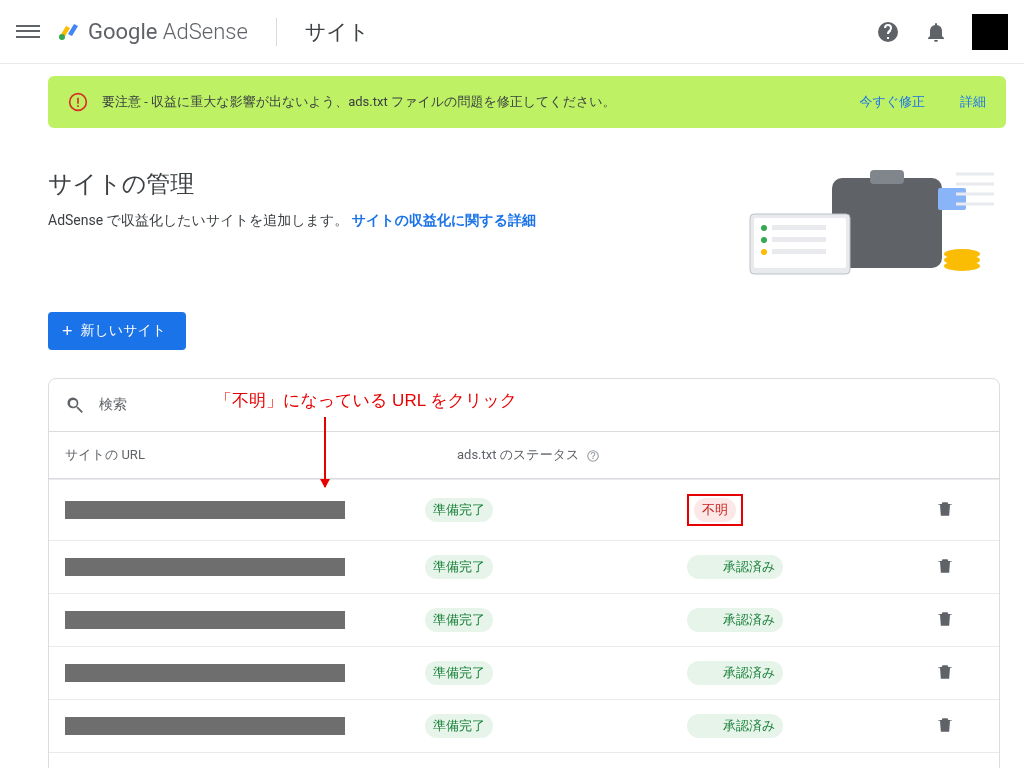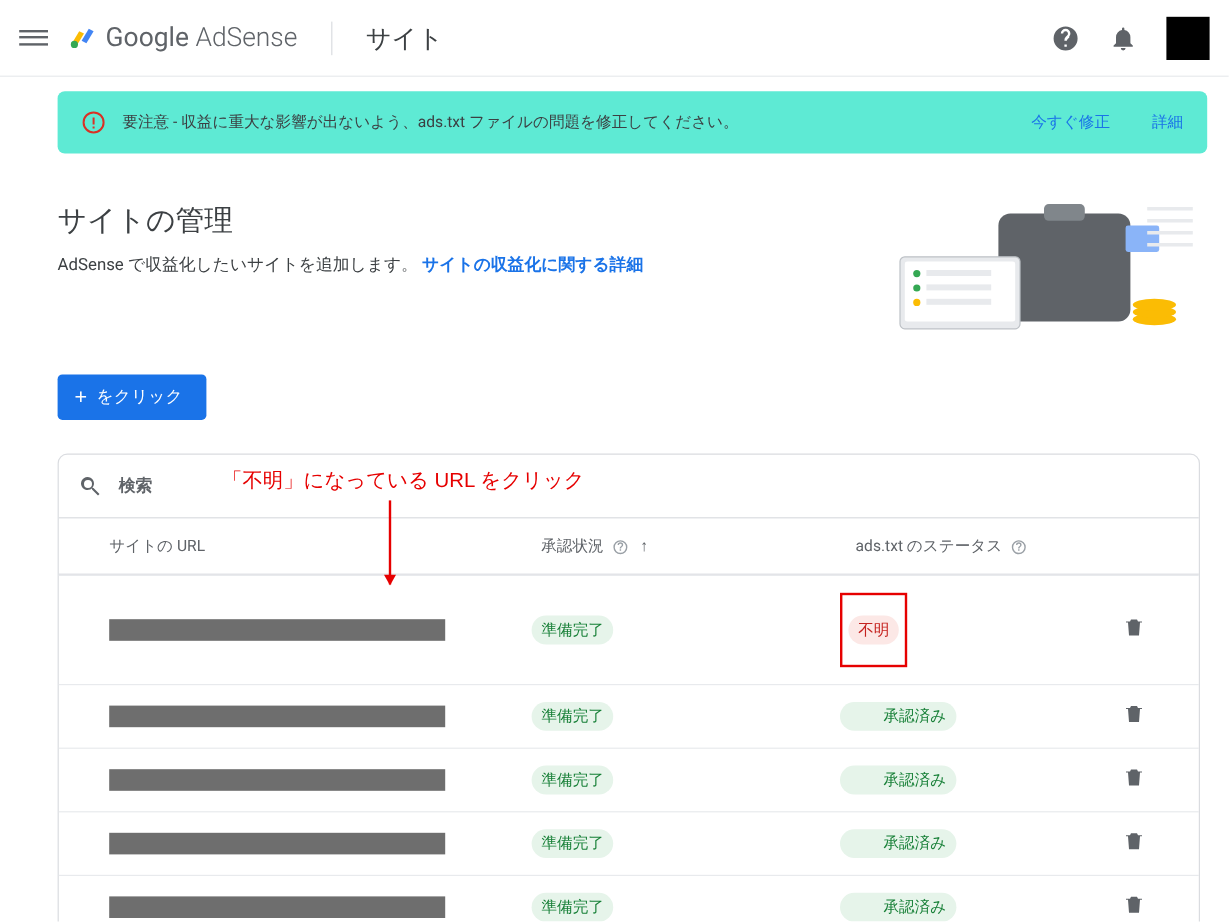--- a/index.html
+++ b/index.html
@@ -25,21 +25,21 @@
 .logo-text { font-size: 22px; color: #5f6368; font-weight: 400; }
 .logo-text .g { color: #5f6368; }
 .logo-text .prod { color: #5f6368; font-weight: 300; }
 .vbar { width: 1px; height: 28px; background: #dadce0; margin: 0 28px; }
 .page-label { font-size: 21px; color: #3c4043; }
 .topbar-spacer { flex: 1; }
 .top-icon { width: 24px; height: 24px; color: #5f6368; margin: 0 12px; cursor: pointer; display: inline-flex; align-items: center; justify-content: center; }
 .avatar { width: 36px; height: 36px; background: #000; margin-left: 12px; cursor: pointer; }
 .alert {
   margin: 12px 18px 0 48px;
-  background: #5eead4;
+  background: #bef264;
   border-radius: 6px;
   padding: 16px 20px;
   display: flex;
   align-items: center;
 }
 .alert-icon { width: 20px; height: 20px; color: #d93025; margin-right: 14px; flex: none; }
 .alert-text { flex: 1; font-size: 13px; color: #3c4043; }
 .alert-link { color: #1a73e8; font-size: 13px; margin-left: 35px; cursor: pointer; }
 .content { padding: 40px 0 0 48px; }
 .hdr-row { display: flex; align-items: flex-start; }
@@ -66,27 +66,26 @@
   margin: 28px 24px 0 0;
   border: 1px solid #dadce0;
   border-radius: 8px;
   position: relative;
 }
 .search-row {
   display: flex;
   align-items: center;
   padding: 16px 16px;
   border-bottom: 1px solid #dadce0;
-  font-weight: bold;
 }
 .search-icon { width: 20px; height: 20px; color: #5f6368; margin-right: 14px; }
 .search-ph { color: #5f6368; font-size: 14px; }
 .annotation {
   position: absolute;
-  left: 136px;
+  left: 166px;
   top: 10px;
   color: #e60000;
   font-size: 17px;
   pointer-events: none;
   font-family: "Hiragino Kaku Gothic ProN", Meiryo, sans-serif;
 }
 .arrow {
   position: absolute;
   left: 275px;
   top: 38px;
@@ -104,40 +103,40 @@
   border-right: 5px solid transparent;
   border-top: 9px solid #e60000;
 }
 .table-head, .table-row {
   display: flex;
   align-items: center;
   padding: 14px 16px;
 }
 .table-head { border-bottom: 1px solid #dadce0; color: #5f6368; font-size: 13px; }
 .table-row { border-top: 1px solid #e8eaed; }
-.col-url { width: 360px; margin-left: 26px; }
+.col-url { width: 360px; }
 .col-status { width: 230px; }
 .col-ads { width: 240px; margin-left: 32px; }
 .col-del { flex: 1; text-align: right; padding-right: 28px; }
 .help-q { width: 14px; height: 14px; margin-left: 4px; color: #9aa0a6; display: inline-flex; vertical-align: middle; }
 .sort-arrow { margin-left: 6px; color: #5f6368; }
 .url-blk { width: 280px; height: 18px; background: #6e6e6e; }
 .badge {
   display: inline-block;
   padding: 3px 8px;
   font-size: 13px;
   border-radius: 12px;
 }
 .badge-ready { background: #e6f4ea; color: #188038; }
 .badge-approved { background: #e6f4ea; color: #188038; padding-left: 36px; }
 .badge-unknown { background: #fce8e6; color: #c5221f; }
 .highlight-box {
   display: inline-block;
   border: 2px solid #e60000;
-  padding: 17px 5px;
+  padding: 2px 5px;
 }
 .trash { width: 20px; height: 20px; color: #5f6368; cursor: pointer; display: inline-flex; }
 .pager {
   display: flex;
   align-items: center;
   justify-content: center;
   gap: 14px;
   padding: 14px 8px;
   border-top: 1px solid #e8eaed;
   font-size: 13.5px;
@@ -221,49 +220,39 @@
           </g>
         <g stroke="#e8eaed" stroke-width="3" fill="none">
             <path d="M216 6h38M216 16h38M216 26h38M216 36h38"></path>
           </g>
       </svg>
     </div>
   </div>
 
   <button class="new-site-btn">
     <span class="plus">+</span>
-    <span>をクリック</span>
+    <span>新しいサイト</span>
   </button>
 
   
   <div class="card">
     <div class="annotation">「不明」になっている URL をクリック</div>
     <div class="arrow"></div>
 
     <div class="search-row">
       <span class="search-icon">
         <svg viewBox="0 0 24 24">
             <path d="M15.5 14h-.79l-.28-.27a6.5 6.5 0 10-.7.7l.27.28v.79L20 21.5l1.5-1.5L15.5 14zM10 14a4 4 0 110-8 4 4 0 010 8z"></path>
           </svg>
       </span>
       <span class="search-ph">検索</span>
     </div>
 
     <div class="table-head">
       <div class="col-url">サイトの URL</div>
-      <div class="col-status">
-        <span>承認状況</span>
-        <span class="help-q">
-            <svg viewBox="0 0 24 24">
-              <circle cx="12" cy="12" r="9" fill="none" stroke="currentColor" stroke-width="2"></circle>
-              <path d="M11 17h2v-2h-2zm1-12a4 4 0 00-4 4h2a2 2 0 114 0c0 2-3 1.75-3 5h2c0-2.25 3-2.5 3-5a4 4 0 00-4-4z"></path>
-            </svg>
-          </span>
-        <span class="sort-arrow">↑</span>
-      </div>
       <div class="col-ads">
         <span>ads.txt のステータス</span>
         <span class="help-q">
             <svg viewBox="0 0 24 24">
               <circle cx="12" cy="12" r="9" fill="none" stroke="currentColor" stroke-width="2"></circle>
               <path d="M11 17h2v-2h-2zm1-12a4 4 0 00-4 4h2a2 2 0 114 0c0 2-3 1.75-3 5h2c0-2.25 3-2.5 3-5a4 4 0 00-4-4z"></path>
             </svg>
           </span>
       </div>
       <div class="col-del"></div>

